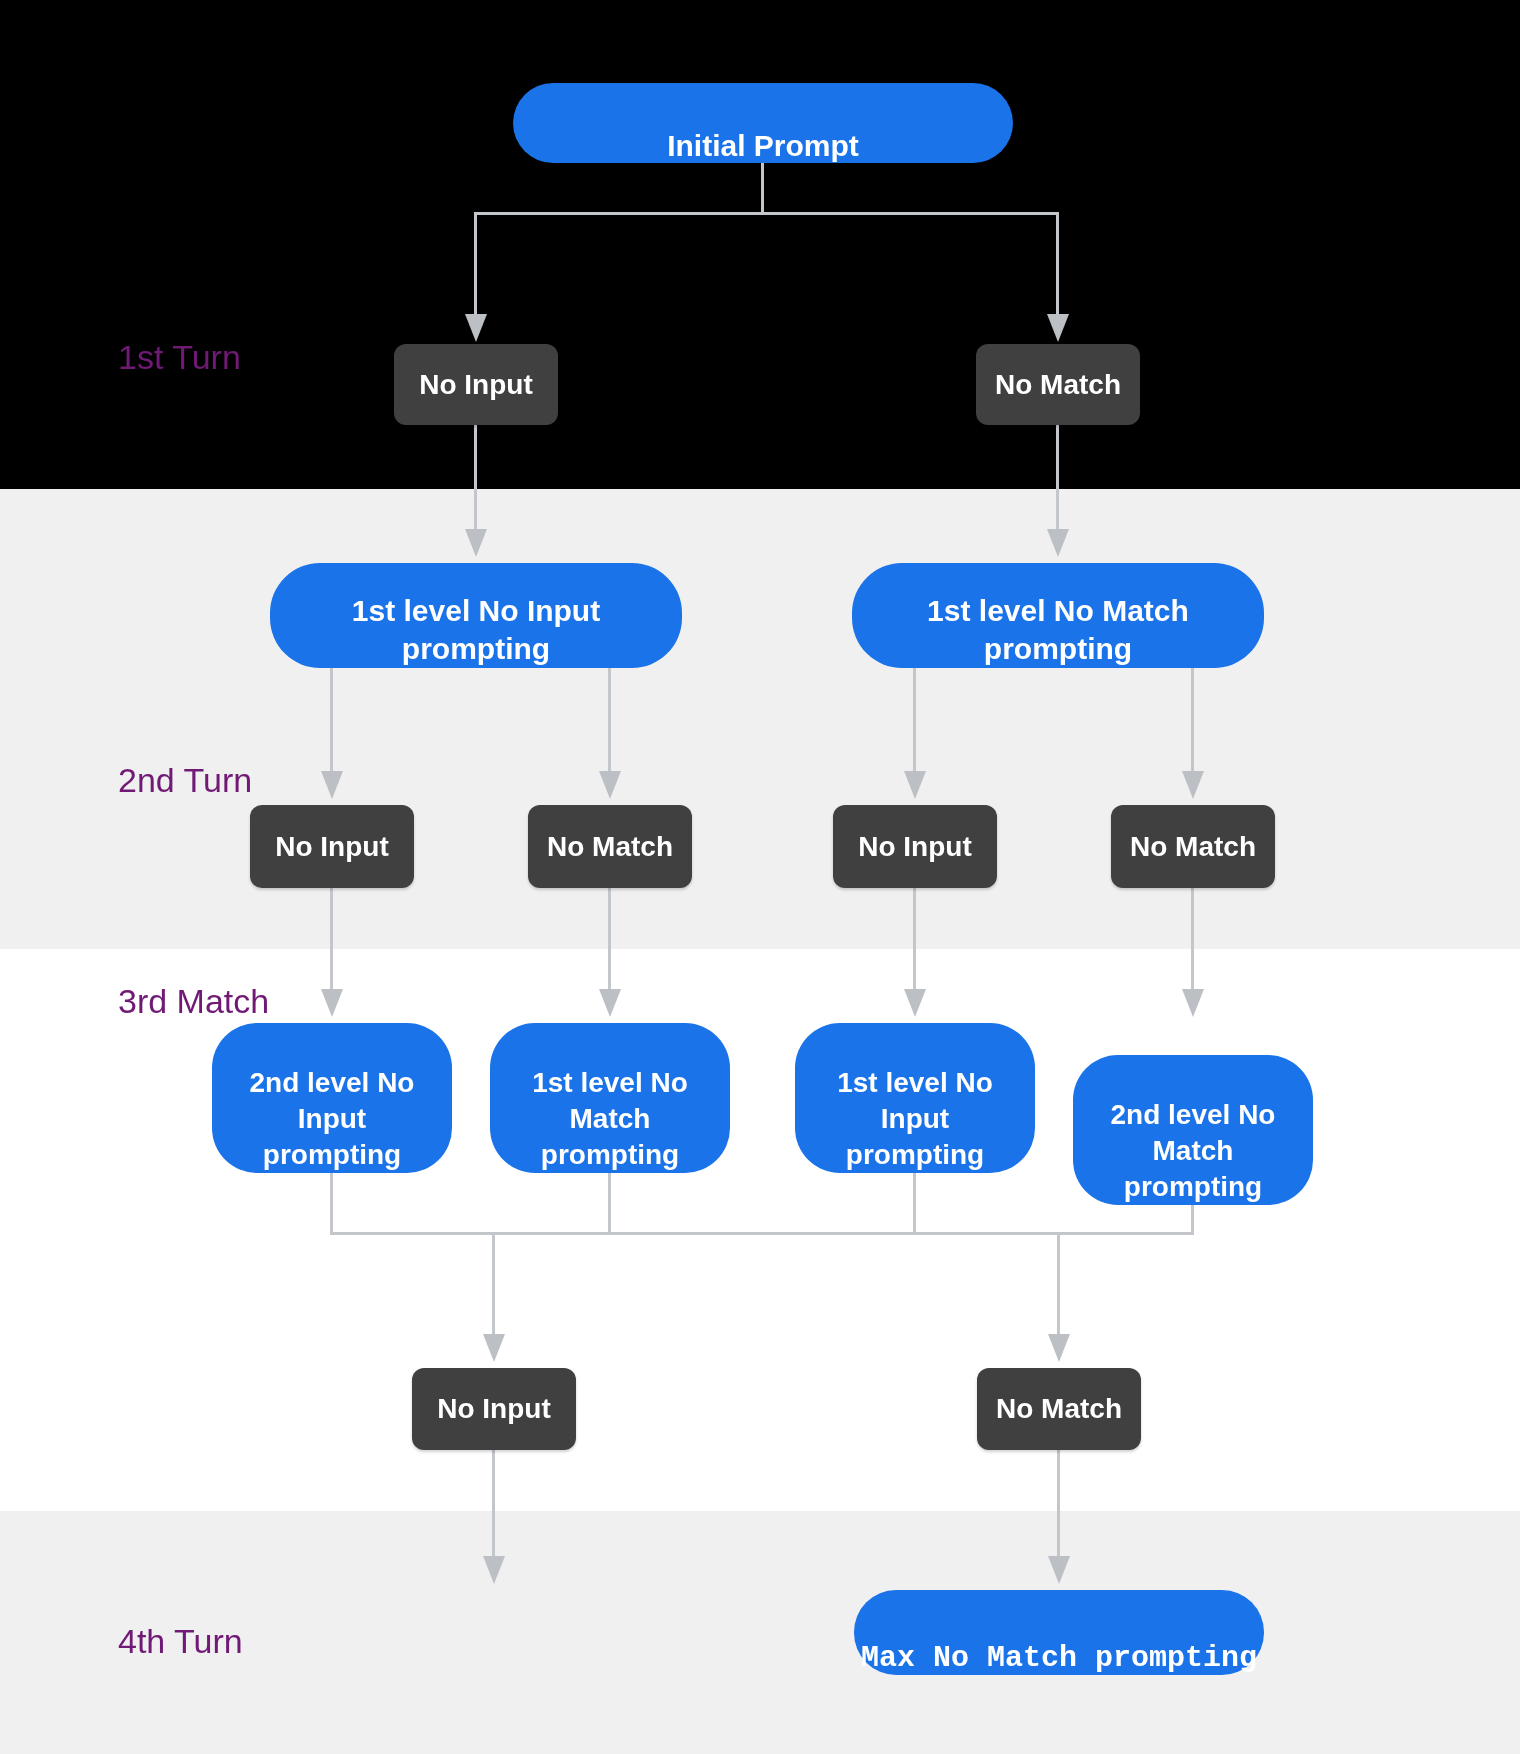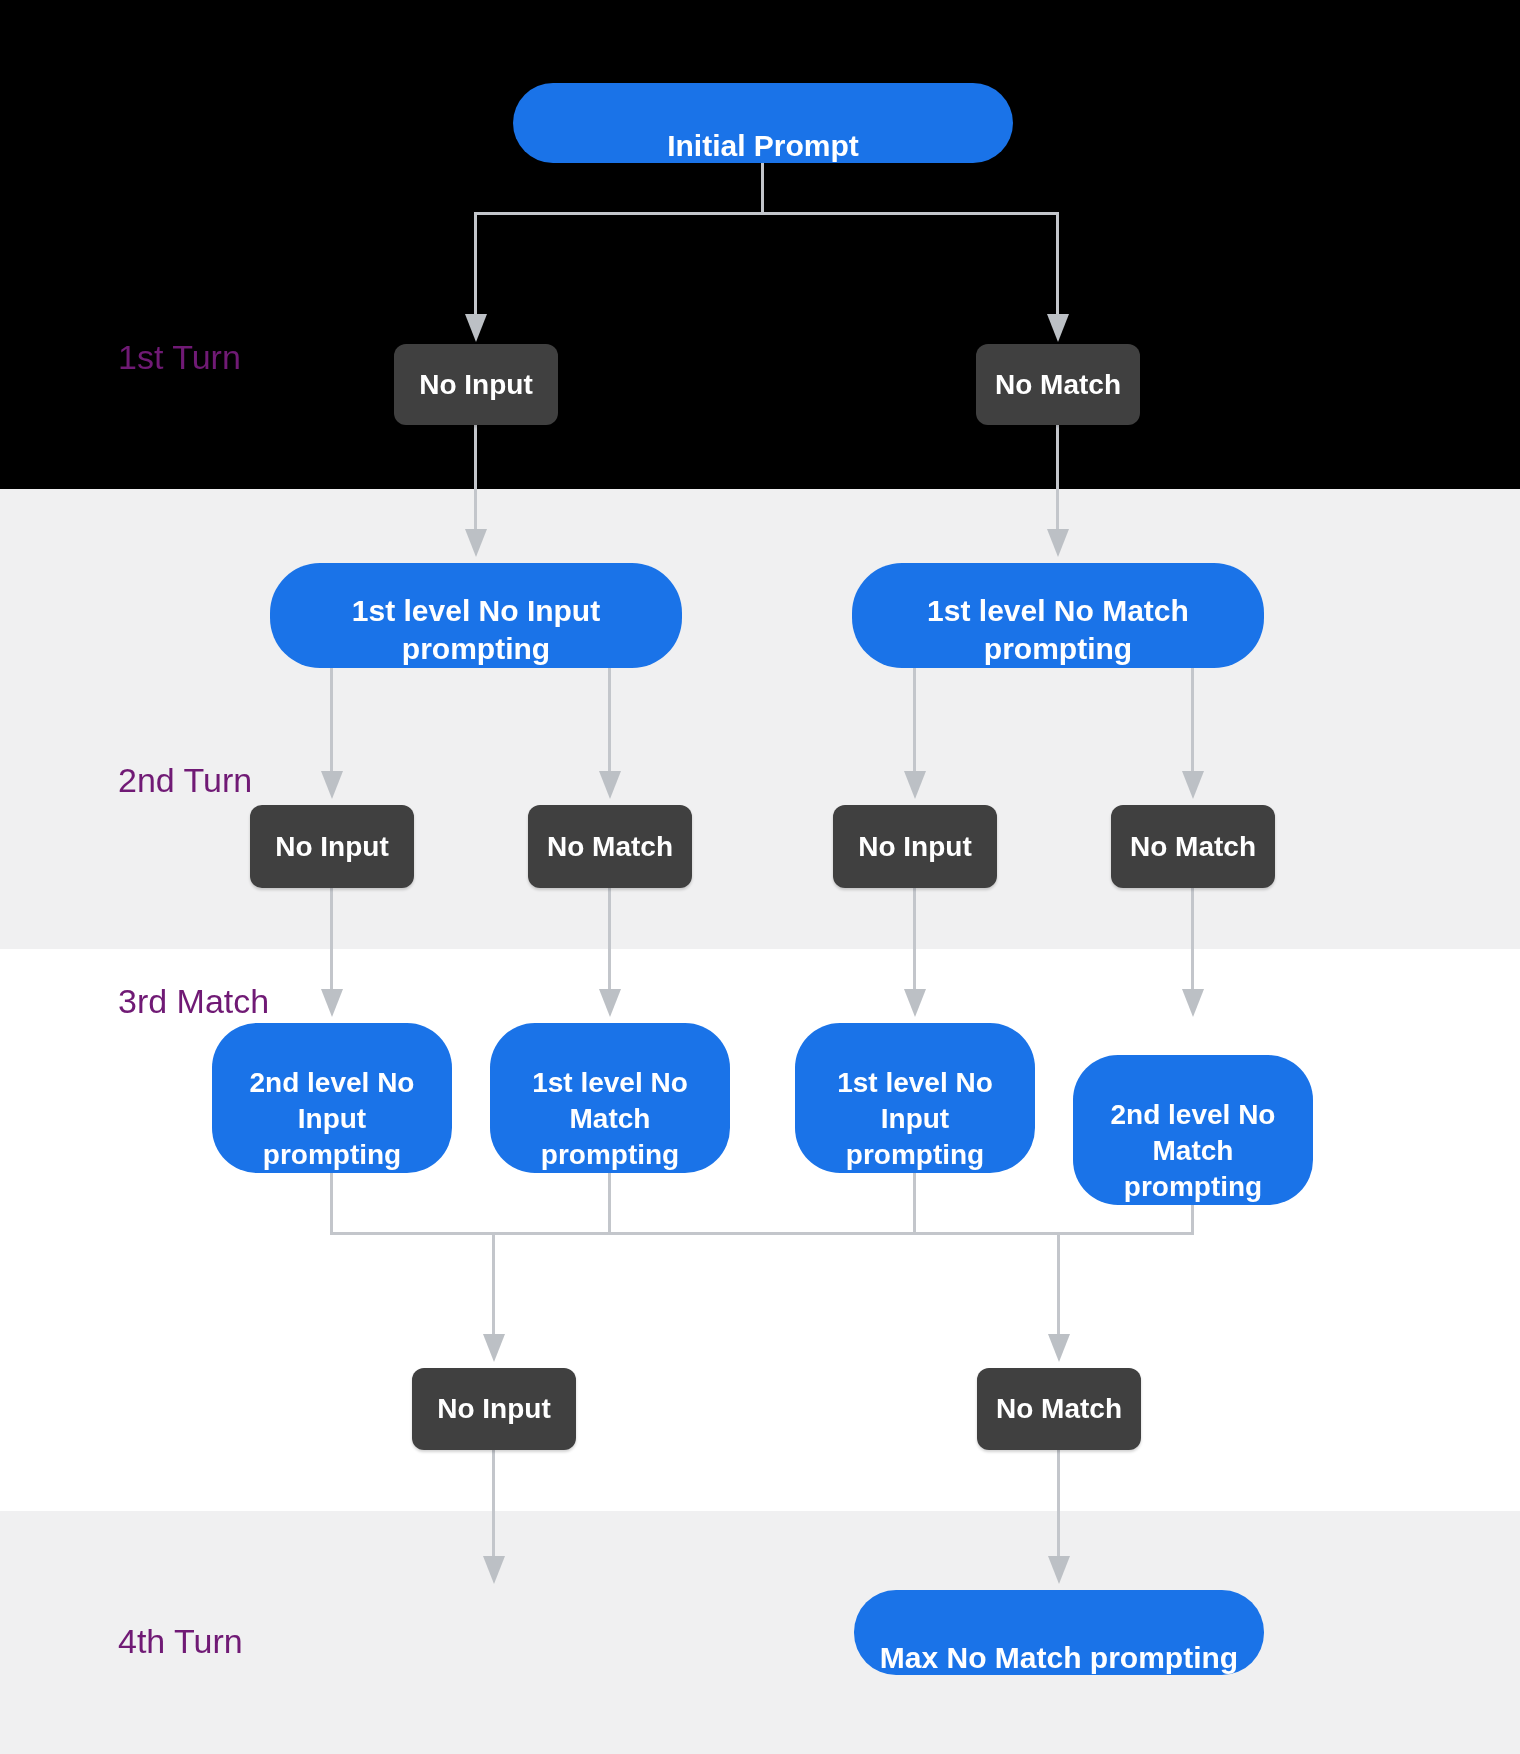--- a/index.html
+++ b/index.html
@@ -133,17 +133,17 @@
     <span class="inner" style="max-width:185px;">2nd level No Match prompting</span>
   </div>
 
   <div class="node node-green" style="left:412px;top:1368px;width:164px;height:82px;border-radius:12px;font-size:28px;">
     <span class="inner">No Input</span>
   </div>
   <div class="node node-green" style="left:977px;top:1368px;width:164px;height:82px;border-radius:12px;font-size:28px;">
     <span class="inner">No Match</span>
   </div>
 
-  <div class="node node-blue" style="left:854px;top:1590px;width:410px;height:85px;border-radius:42px;font-size:30px;">
+  <div class="node node-blue" style="left:854px;top:1590px;width:410px;height:85px;border-radius:42px;font-size:30px;font-family:Liberation Mono, monospace;">
     <span class="inner">Max No Match prompting</span>
   </div>
 
 </div>
 
 </body></html>

